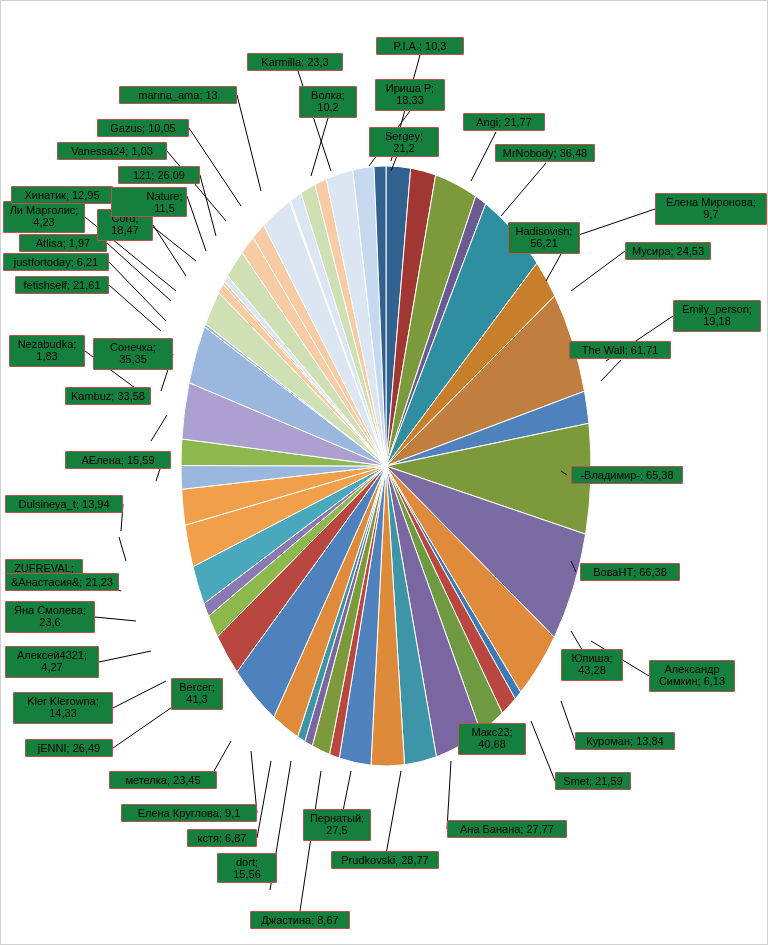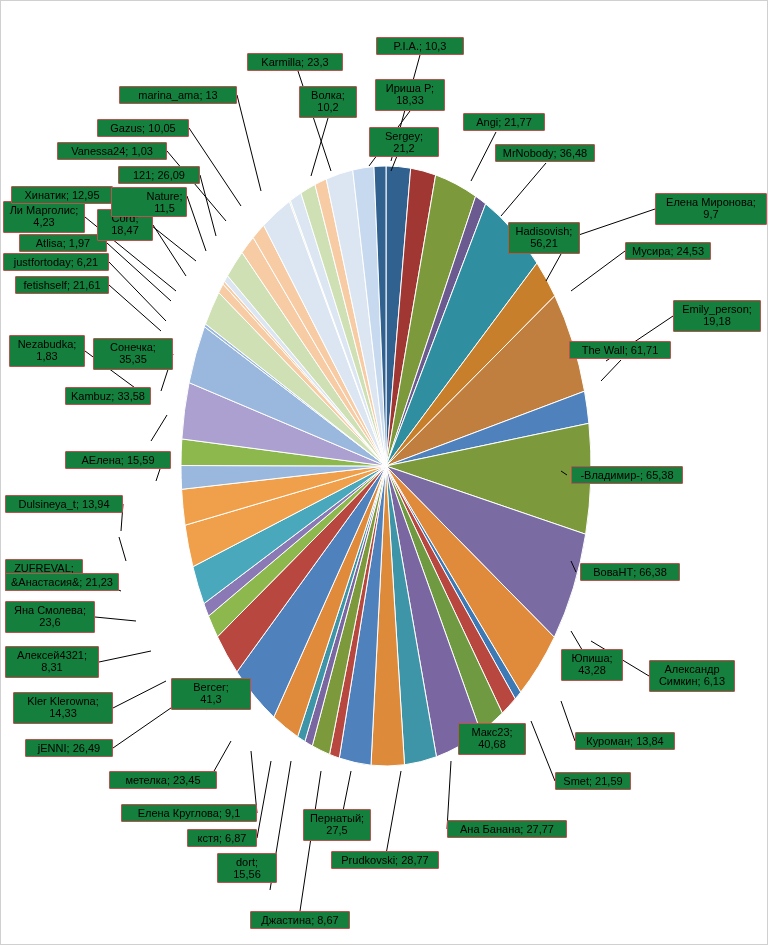--- a/index.html
+++ b/index.html
@@ -177,27 +177,27 @@
 40,68</div>
       <div class="label-box" style="left: 446px; top: 819px; width: 120px; min-height: 18px;">Ана Банана;  27,77</div>
       <div class="label-box" style="left: 330px; top: 850px; width: 108px; min-height: 18px;">Prudkovski; 28,77</div>
       <div class="label-box" style="left: 302px; top: 808px; width: 68px; min-height: 32px;">Пернатый;
 27,5</div>
       <div class="label-box" style="left: 249px; top: 910px; width: 100px; min-height: 18px;">Джастина; 8,67</div>
       <div class="label-box" style="left: 189px; top: 852px; width: 60px; min-height: 18px; margin-left: 27px;">dort; 15,56</div>
       <div class="label-box" style="left: 186px; top: 828px; width: 70px; min-height: 18px;">кстя; 6,87</div>
       <div class="label-box" style="left: 120px; top: 803px; width: 136px; min-height: 18px;">Елена Круглова; 9,1</div>
       <div class="label-box" style="left: 108px; top: 770px; width: 108px; min-height: 18px;">метелка; 23,45</div>
-      <div class="label-box" style="left: 170px; top: 677px; width: 80px; min-height: 32px;">Bercer;
+      <div class="label-box" style="left: 170px; top: 677px; width: 52px; min-height: 32px;">Bercer;
 41,3</div>
       <div class="label-box" style="left: 24px; top: 738px; width: 88px; min-height: 18px;">jENNI; 26,49</div>
       <div class="label-box" style="left: 12px; top: 691px; width: 100px; min-height: 32px;">Kler Klerowna;
 14,33</div>
       <div class="label-box" style="left: 4px; top: 645px; width: 94px; min-height: 32px;">Алексей4321;
-8,31</div>
+4,27</div>
       <div class="label-box" style="left: 4px; top: 600px; width: 90px; min-height: 32px;">Яна Смолева;
 23,6</div>
       <div class="label-box" style="left: 4px; top: 558px; width: 78px; min-height: 32px;">ZUFREVAL;
 25,22</div>
       <div class="label-box" style="left: 4px; top: 527px; width: 114px; min-height: 18px; margin-top: 45px;">&amp;Анастасия&amp;; 21,23</div>
       <div class="label-box" style="left: 4px; top: 494px; width: 118px; min-height: 18px;">Dulsineya_t; 13,94</div>
       <div class="label-box" style="left: 64px; top: 450px; width: 106px; min-height: 18px;">АЕлена; 15,59</div>
       <div class="label-box" style="left: 64px; top: 386px; width: 86px; min-height: 18px;">Kambuz; 33,58</div>
       <div class="label-box" style="left: 92px; top: 337px; width: 80px; min-height: 32px;">Сонечка;
 35,35</div>

